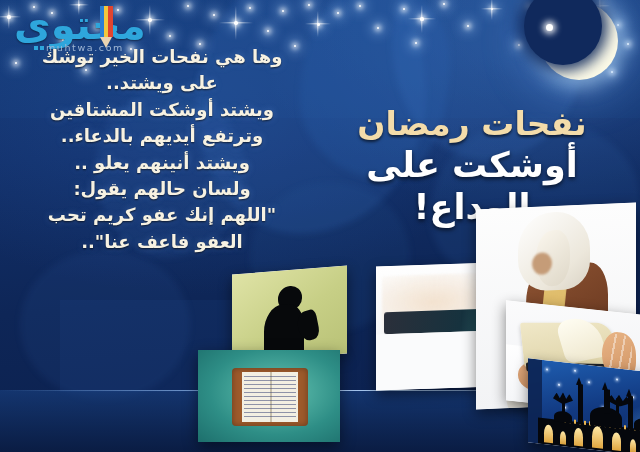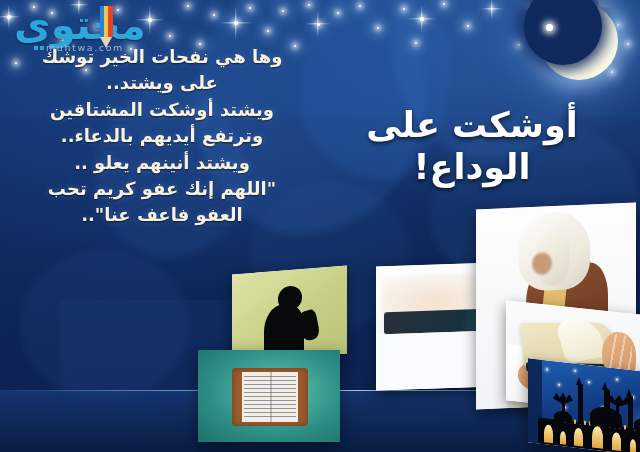--- a/index.html
+++ b/index.html
@@ -262,25 +262,27 @@
       <span class="sq"></span><span class="sq"></span><span>muhtwa.com</span>
     </div>
   </div>
 
   <div id="poem">
     <div class="line">وها هي نفحات الخير توشك</div>
     <div class="line">على ويشتد..</div>
     <div class="line">ويشتد أوشكت المشتاقين</div>
     <div class="line">وترتفع أيديهم بالدعاء..</div>
     <div class="line">ويشتد أنينهم يعلو ..</div>
+    <div class="line">ولسان حالهم يقول:</div>
     <div class="line">"اللهم إنك عفو كريم تحب</div>
     <div class="line">العفو فاعف عنا"..</div>
   </div>
 
   <div id="headline">
+    <div class="l1">نفحات رمضان</div>
     <div class="l2">أوشكت على الوداع!</div>
   </div>
 
   <div id="floor"></div>
   <div id="horizon"></div>
 
   <div id="collage">
 
     <div class="card" id="cardA">
       <div class="mat"></div>

